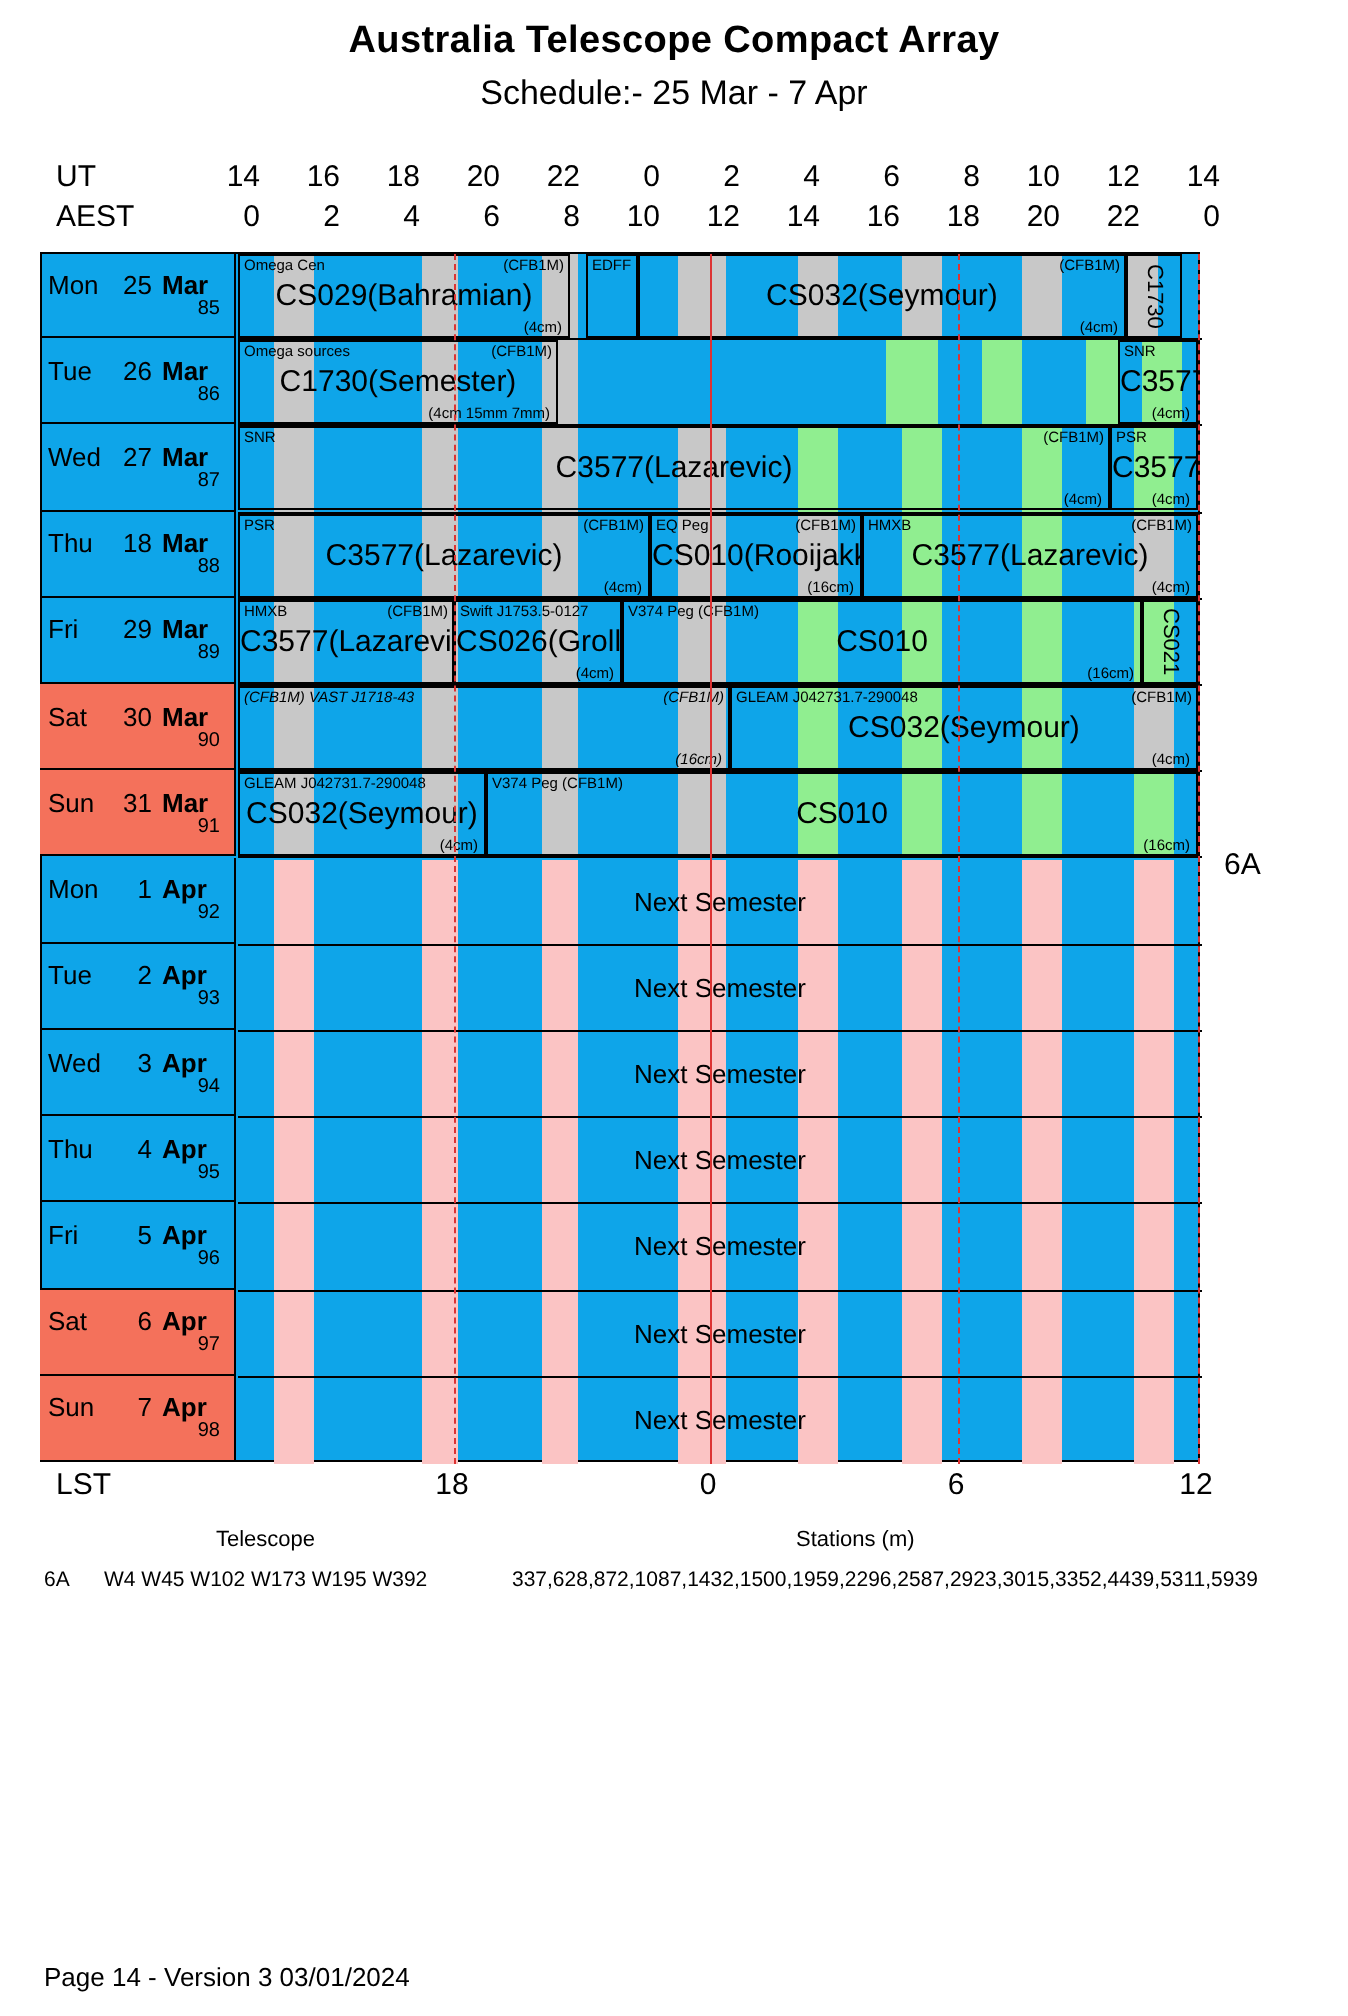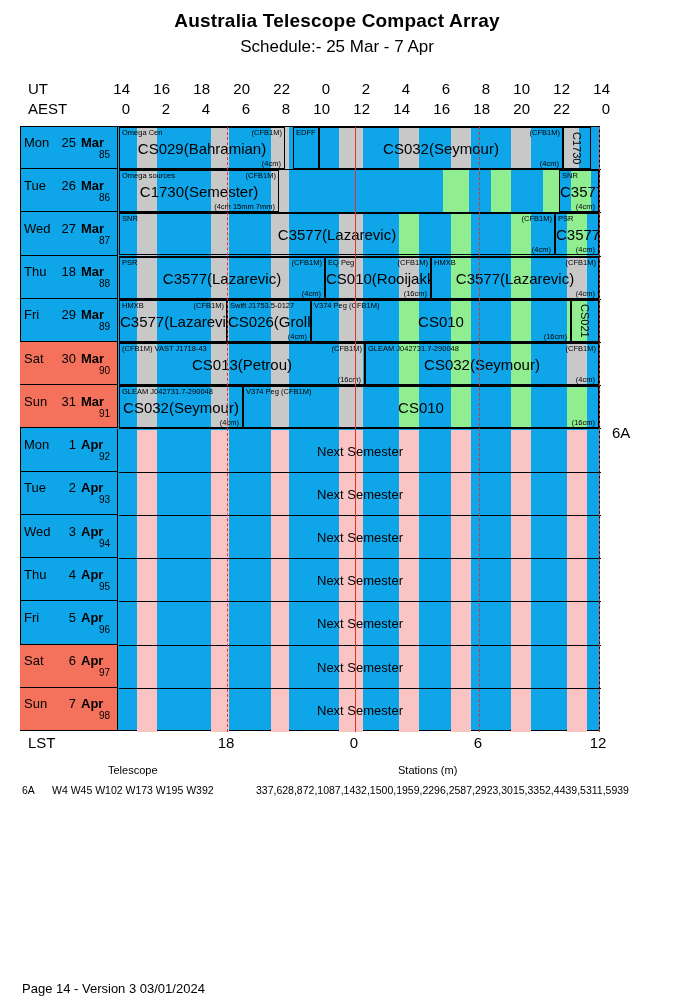--- a/index.html
+++ b/index.html
@@ -333,24 +333,23 @@
     </div>
     <div class="track" style="top: 216.071px; height: 43.2143px;">
       <div class="band" style="left: 18px; width: 20px; background: rgb(200, 200, 200);"></div>
       <div class="band" style="left: 92px; width: 18px; background: rgb(200, 200, 200);"></div>
       <div class="band" style="left: 152px; width: 18px; background: rgb(200, 200, 200);"></div>
       <div class="band" style="left: 220px; width: 24px; background: rgb(200, 200, 200);"></div>
       <div class="band" style="left: 280px; width: 20px; background: rgb(144, 238, 144);"></div>
       <div class="band" style="left: 332px; width: 20px; background: rgb(144, 238, 144);"></div>
       <div class="band" style="left: 392px; width: 20px; background: rgb(144, 238, 144);"></div>
       <div class="band" style="left: 448px; width: 20px; background: rgb(200, 200, 200);"></div>
-      <div class="obsbox" style="left: 0px; width: 246px; top: 0px; height: 42.0143px;">
+      <div class="obsbox" style="left: 0px; width: 246px; top: 0px; height: 42.0143px; font-style: italic;">
         <span class="topn">(CFB1M)  VAST J1718-43</span>
         <span class="rtopn">(CFB1M)</span>
-        <span class="ctr">CS013(Petrou)</span>
         <span class="botn">(16cm)</span>
       </div>
       <div class="obsbox" style="left: 246px; width: 234px; top: 0px; height: 42.0143px;">
         <span class="topn">GLEAM J042731.7-290048</span>
         <span class="rtopn">(CFB1M)</span>
         <span class="ctr">CS032(Seymour)</span>
         <span class="botn">(4cm)</span>
       </div>
     </div>
     <div class="track" style="top: 259.286px; height: 43.2143px;">

